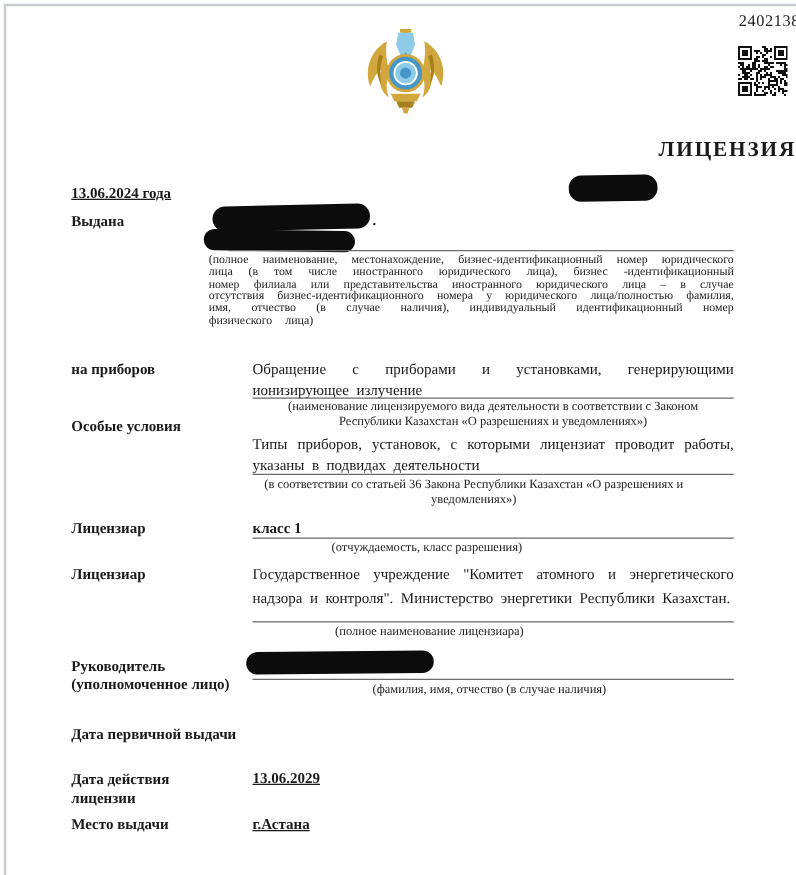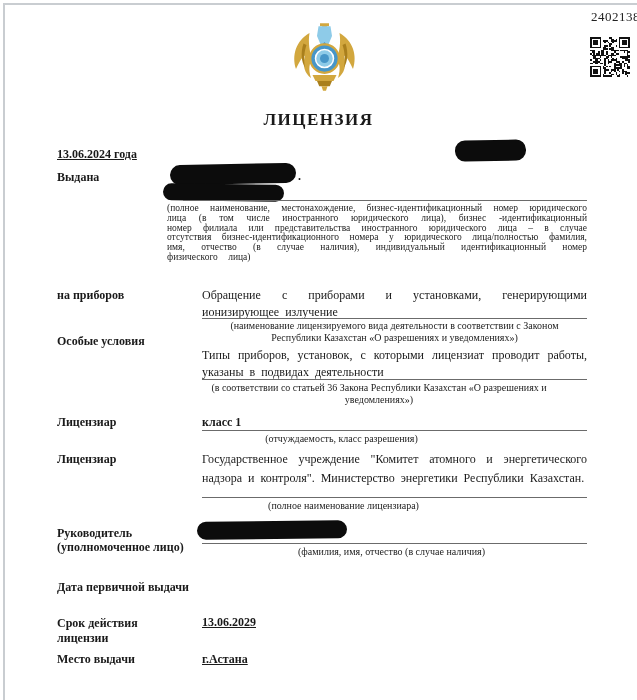--- a/index.html
+++ b/index.html
@@ -11,21 +11,21 @@
     position:absolute;left:3px;top:3px;right:4px;bottom:-2px;
     border-left:2px solid #c9cdd1;border-top:2px solid #c9cdd1;border-right:2px solid #c9cdd1;
     pointer-events:none;
   }
   .abs{position:absolute;}
   .doc-number{top:9px;right:10px;font-size:13px;letter-spacing:.5px;color:#222;}
   .qr{left:590px;top:35px;width:40px;height:44px;}
   .qr svg{width:100%;height:100%;}
   .emblem{left:287px;top:21px;width:75px;height:75px;}
   .emblem svg{width:100%;height:100%;}
-  .title{left:0;top:110px;width:637px;text-align:center;font-weight:bold;font-size:17px;letter-spacing:1.5px;}
+  .title{left:0;top:110px;width:637px;text-align:right;font-weight:bold;font-size:17px;letter-spacing:1.5px;}
   .lbl{left:57px;font-weight:bold;font-size:12px;white-space:nowrap;}
   .val{left:202px;width:385px;font-weight:normal;font-size:12px;text-align:justify;word-spacing:3px;line-height:16.5px;}
   .val-inline{left:202px;font-weight:bold;font-size:12px;white-space:nowrap;}
   .u{text-decoration:underline;text-align:center;}
   .rule{height:1px;background:#6b6b6b;}
   .cap{font-size:10px;color:#222;text-align:center;line-height:11.5px;}
   .smalltext{
     left:167px;top:204px;width:420px;font-size:9.5px;line-height:9.8px;
     text-align:justify;word-spacing:8px;color:#1d1d1d;
   }
@@ -316,19 +316,19 @@
   <div class="abs cap" style="left:150px;top:500px;width:387px">(полное наименование лицензиара)</div>
 
   <div class="abs lbl" style="top:526px">Руководитель</div>
   <div class="abs lbl" style="top:540px">(уполномоченное лицо)</div>
   <div class="abs pill" style="left:197px;top:521px;width:150px;height:18px;transform:rotate(-.6deg)"></div>
   <div class="abs rule" style="left:202px;top:543px;width:385px"></div>
   <div class="abs cap" style="left:198px;top:546px;width:387px">(фамилия, имя, отчество (в случае наличия)</div>
 
   <div class="abs lbl" style="top:580px">Дата первичной выдачи</div>
 
-  <div class="abs lbl" style="top:616px">Срок действия</div>
+  <div class="abs lbl" style="top:616px">Дата действия</div>
   <div class="abs lbl" style="top:631px">лицензии</div>
   <div class="abs val-inline u" style="top:615px">13.06.2029</div>
 
   <div class="abs lbl" style="top:652px">Место выдачи</div>
   <div class="abs val-inline u" style="top:652px">г.Астана</div>
 </div>
 
 </body></html>

